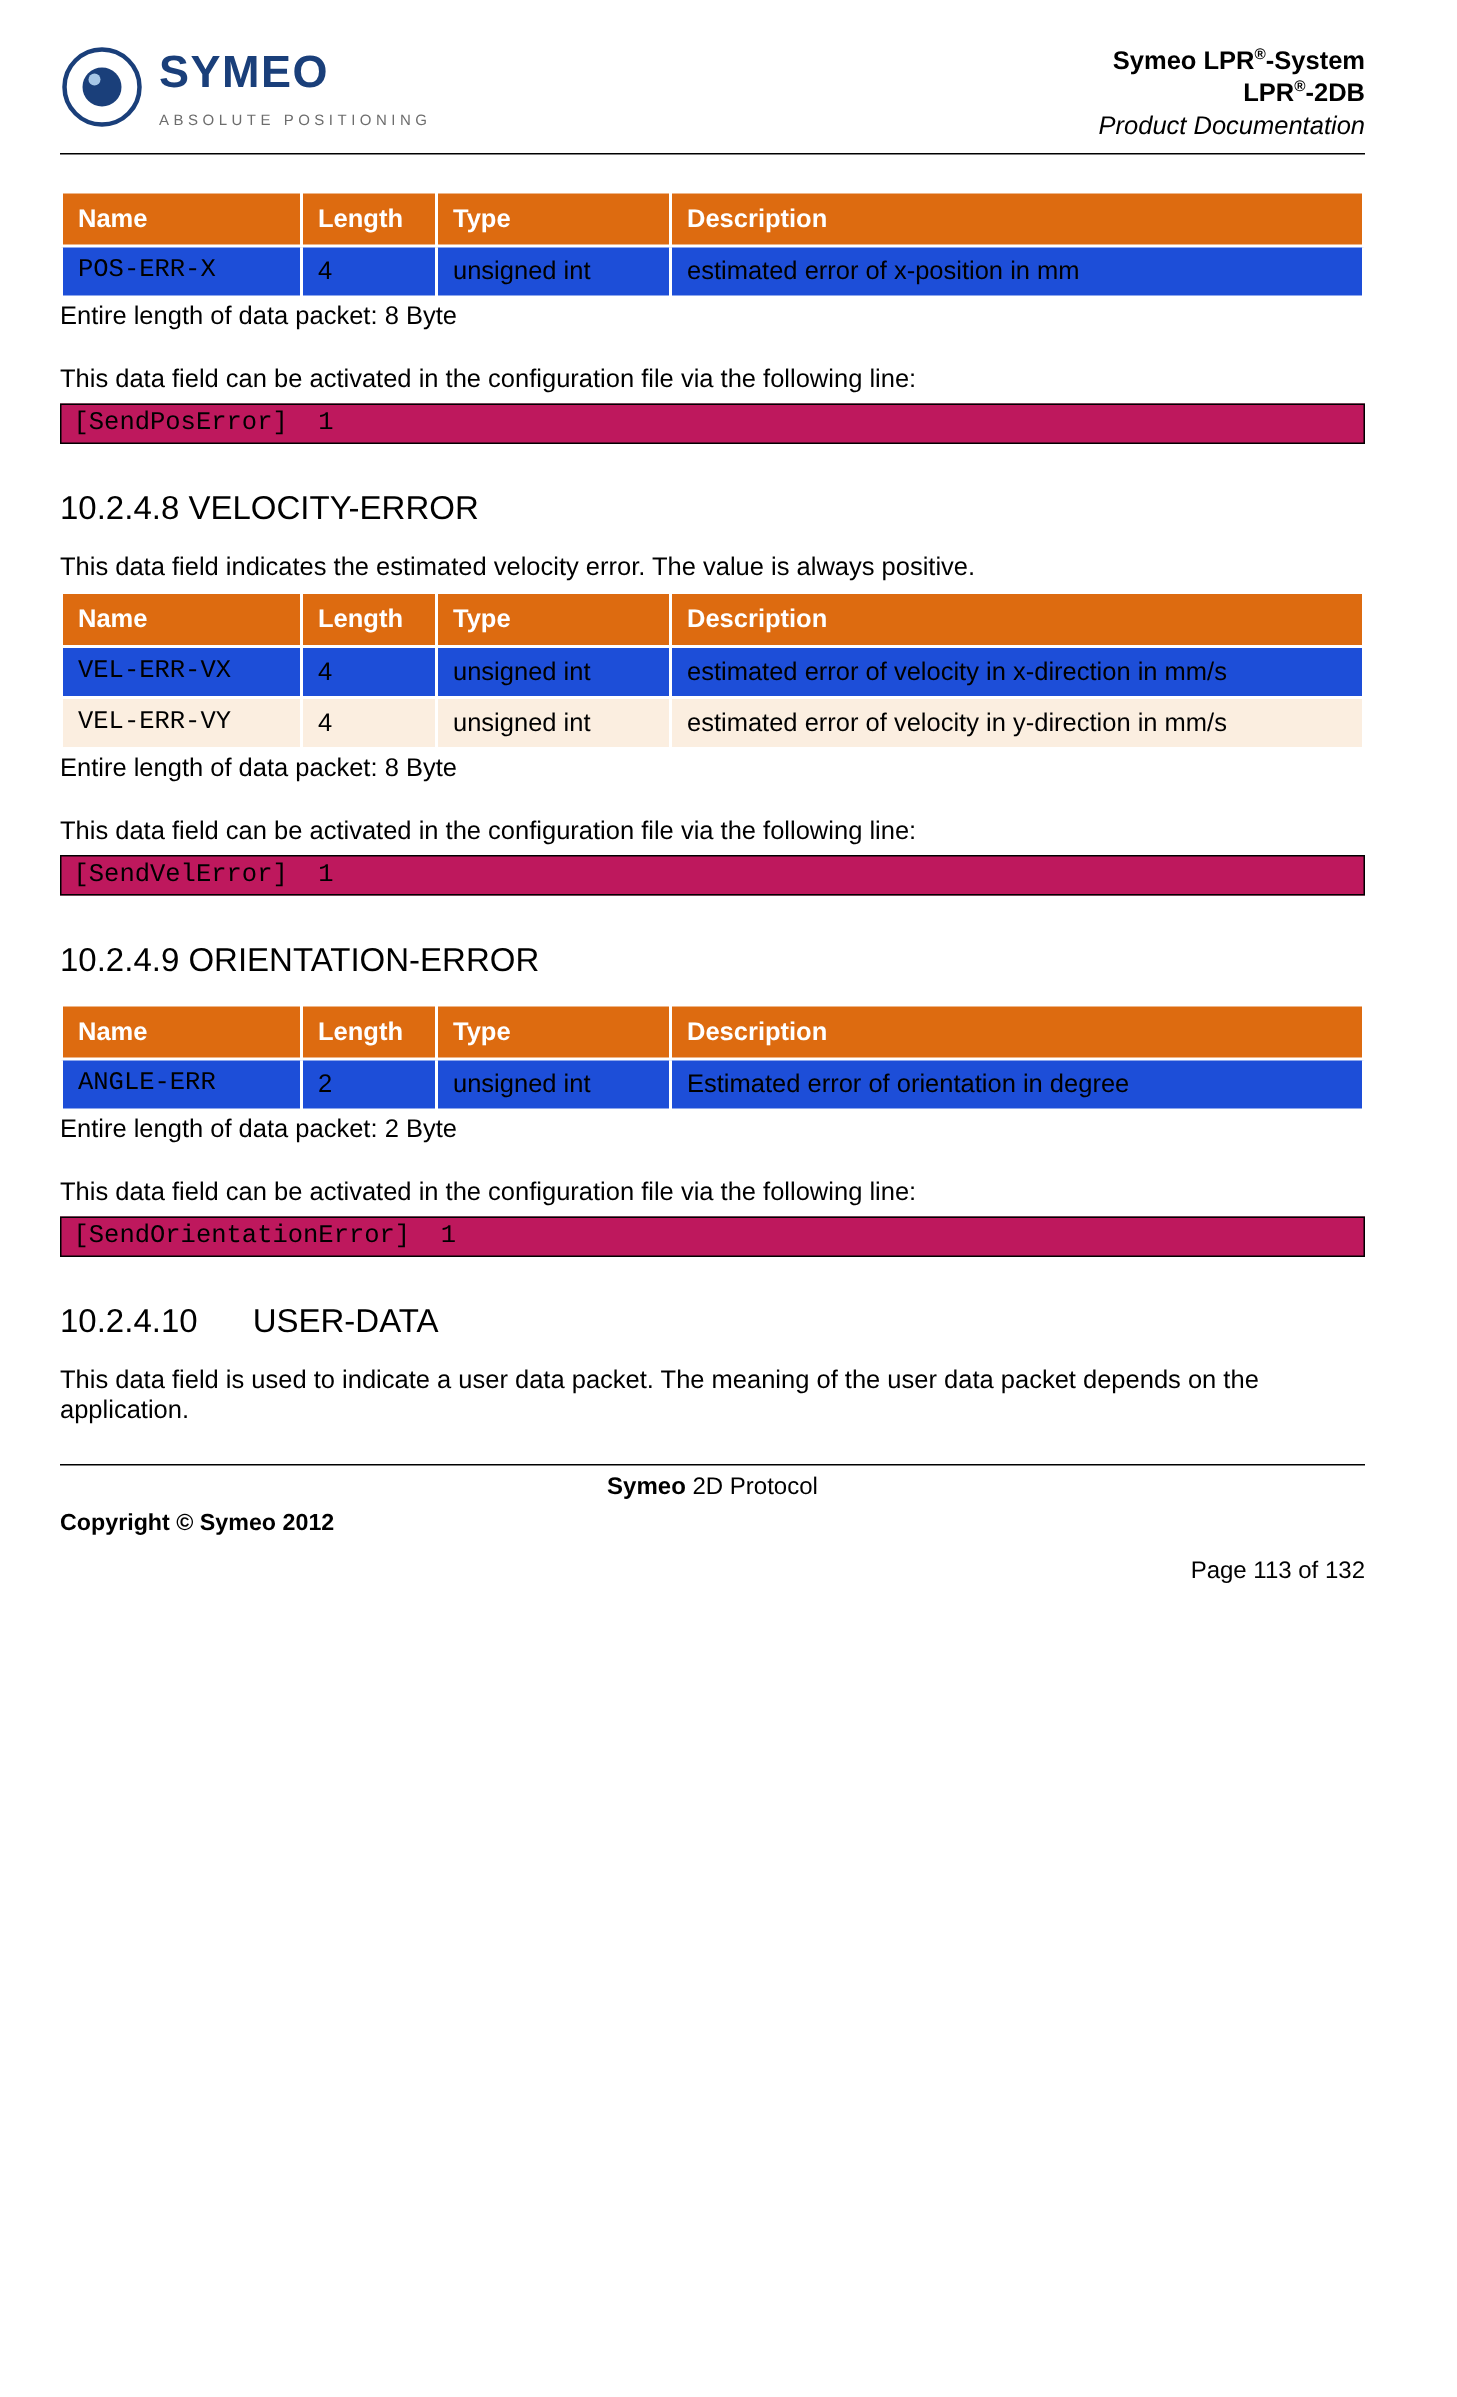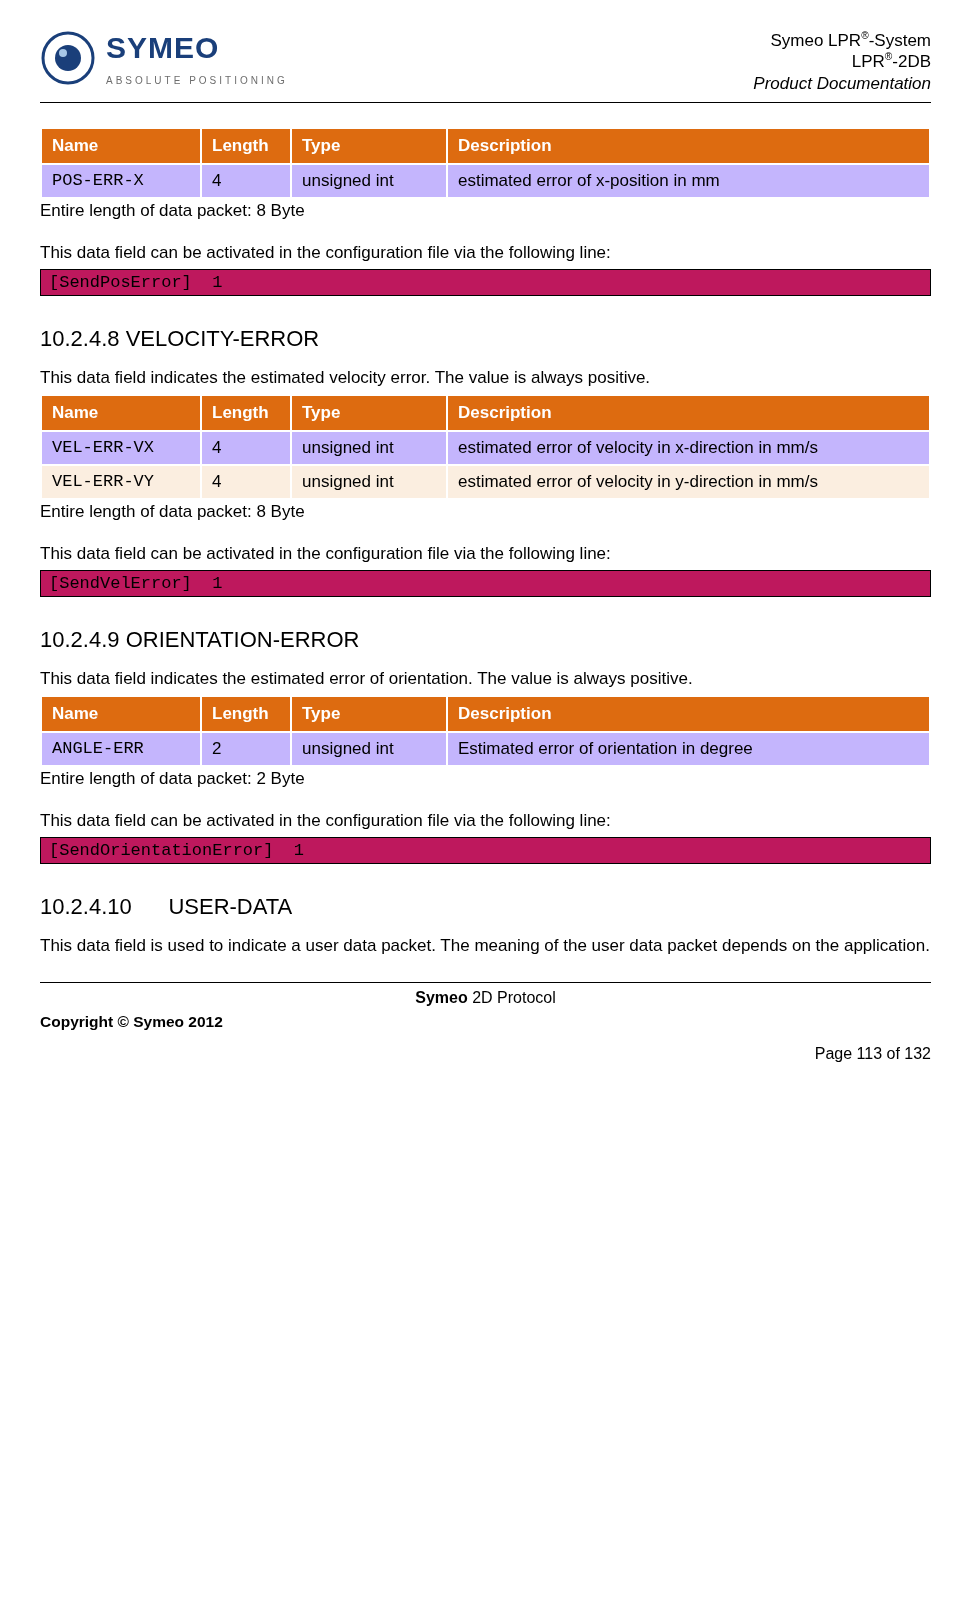--- a/index.html
+++ b/index.html
@@ -5,45 +5,45 @@
   * { box-sizing: border-box; }
   body {
     font-family: Arial, Helvetica, sans-serif;
     font-size: 17px;
     color: #000;
     margin: 0;
     padding: 0;
     background: #fff;
     width: 971px;
   }
-  .page { padding: 30px 40px 20px 40px; }
+  .page { padding: 30px 61px 20px 40px; }
   .header-row { display: flex; justify-content: space-between; align-items: flex-start; margin-bottom: 8px;}
   .logo-block { display: flex; align-items: center; gap: 10px; }
   .header-right { text-align: right; font-size: 17px; line-height: 1.25; }
-  .header-right .bold { font-weight: normal; }
+  .header-right .bold { font-weight: bold; }
   .header-right .italic { font-style: italic; }
   sup { font-size: 0.6em; }
   hr.hline { border: none; border-top: 1.5px solid #000; margin: 4px 0 24px 0; }
   table.dt { width: 100%; border-collapse: collapse; margin-top:4px; }
   table.dt th {
     background: #dd6b10;
     color: #fff;
     text-align: left;
     font-weight: bold;
     padding: 7px 10px;
     border: 2px solid #fff;
     font-size: 17px;
   }
   table.dt td {
     padding: 6px 10px;
     border: 2px solid #fff;
     vertical-align: top;
     font-size: 17px;
   }
-  table.dt tr.r1 td { background: #c4b5fd; }
+  table.dt tr.r1 td { background: #1d4ed8; }
   table.dt tr.r2 td { background: #fbeee0; }
   .mono { font-family: "Courier New", monospace; }
   .col-name  { width: 160px; }
   .col-len   { width: 90px; }
   .col-type  { width: 156px; }
   .notep { margin: 2px 0 22px 0; }
   .intro { margin: 4px 0 6px 0; }
   .codeline {
     background: #be185d;
     border: 1px solid #000;
@@ -130,21 +130,20 @@
       <td>unsigned int</td>
       <td>estimated error of velocity in y-direction in mm/s</td>
     </tr>
   </tbody>
     </table>
   <p class="notep">Entire length of data packet: 8 Byte</p>
   <p class="intro">This data field can be activated in the configuration file via the following line:</p>
   <div class="codeline">[SendVelError]  1</div>
 
   <div class="section-h">10.2.4.9 ORIENTATION-ERROR</div>
-  <p class="intro">This data field indicates the estimated error of orientation. The value is always positive.</p>
   <table class="dt">
     <tbody>
         <tr>
       <th class="col-name">Name</th>
       <th class="col-len">Length</th>
       <th class="col-type">Type</th>
       <th>Description</th>
     </tr>
     <tr class="r1">
       <td class="mono">ANGLE-ERR</td>

